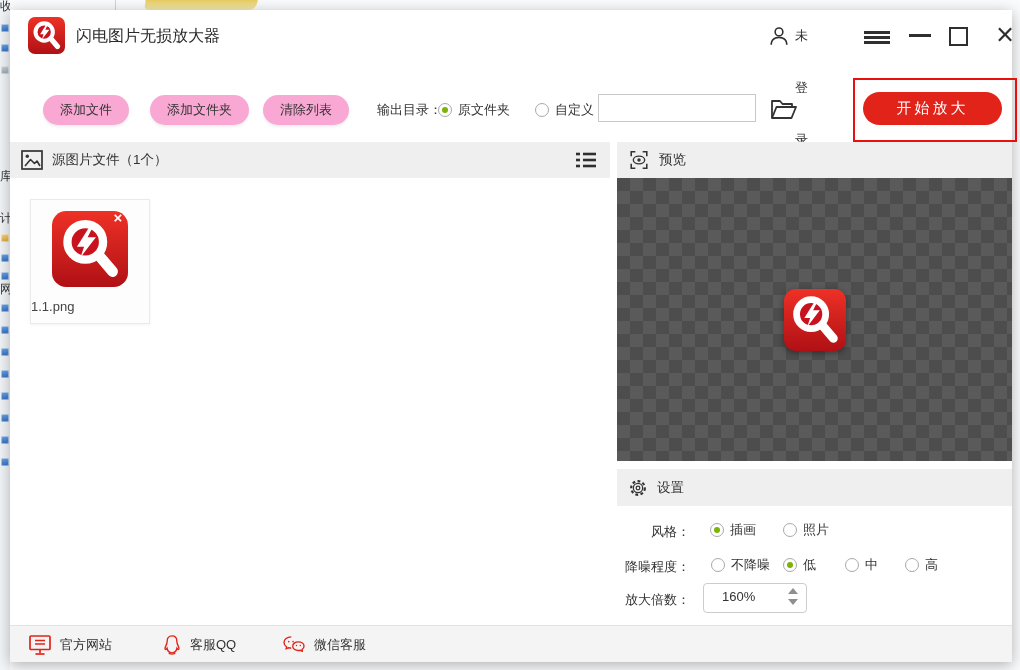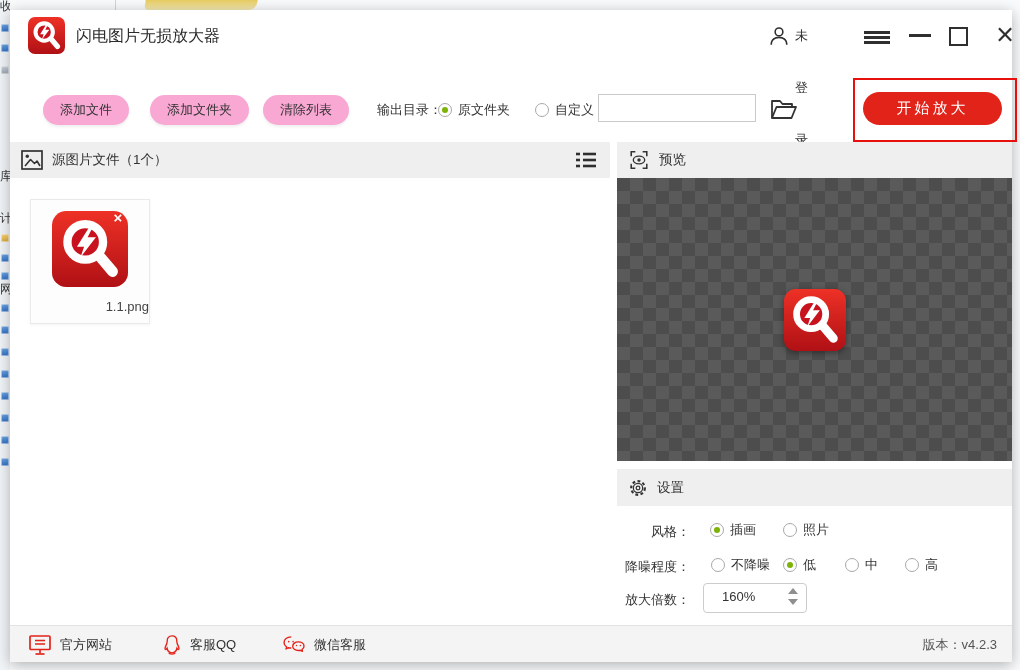--- a/index.html
+++ b/index.html
@@ -52,21 +52,21 @@
   .ph-preview{left:607px;top:132px;width:395px;}
   .ph-settings{left:607px;top:459px;width:395px;height:37px;}
   .ph .t{font-size:13.5px;color:#333;}
   .list-ico{position:absolute;right:13px;top:9px;width:22px;height:18px;cursor:pointer;}
   
   .thumb-card{position:absolute;left:20px;top:189px;width:120px;height:125px;background:#fdfdfd;
     border:1px solid #eaeaea;box-shadow:0 1px 3px rgba(0,0,0,.05);box-sizing:border-box;cursor:pointer;}
   .thumb-logo{position:absolute;left:21px;top:11px;width:76px;height:76px;}
   .thumb-x{position:absolute;left:79px;top:10px;width:16px;height:16px;line-height:16px;text-align:center;
     color:#fff;font-size:15px;font-weight:bold;cursor:pointer;}
-  .thumb-name{position:absolute;left:0;bottom:9px;width:100%;text-align:right;font-size:13px;color:#444;}
+  .thumb-name{position:absolute;left:0;bottom:9px;width:100%;text-align:left;font-size:13px;color:#444;}
   
   .checker{position:absolute;left:607px;top:168px;width:395px;height:283px;background-color:#4d4d4d;
     background-image:
       linear-gradient(45deg,#5a5a5a 25%,transparent 25%,transparent 75%,#5a5a5a 75%),
       linear-gradient(45deg,#5a5a5a 25%,transparent 25%,transparent 75%,#5a5a5a 75%);
     background-size:26px 26px;background-position:0 0,13px 13px;
     display:flex;align-items:center;justify-content:center;}
   .preview-logo{width:62px;height:62px;filter:drop-shadow(0 2px 3px rgba(0,0,0,.4));}
   
   .s-label{position:absolute;left:600px;width:80px;text-align:right;font-size:13px;color:#333;}
@@ -298,16 +298,15 @@
           <use href="#sym-qq"></use>
         </svg>
       <span>客服QQ</span>
     </div>
     <div class="f-item" style="left:272px">
       <svg width="24" height="20">
           <use href="#sym-wechat"></use>
         </svg>
       <span>微信客服</span>
     </div>
-    <div class="f-version">版本：v4.2.3</div>
   </div>
 
 </div>
 
 </body></html>

